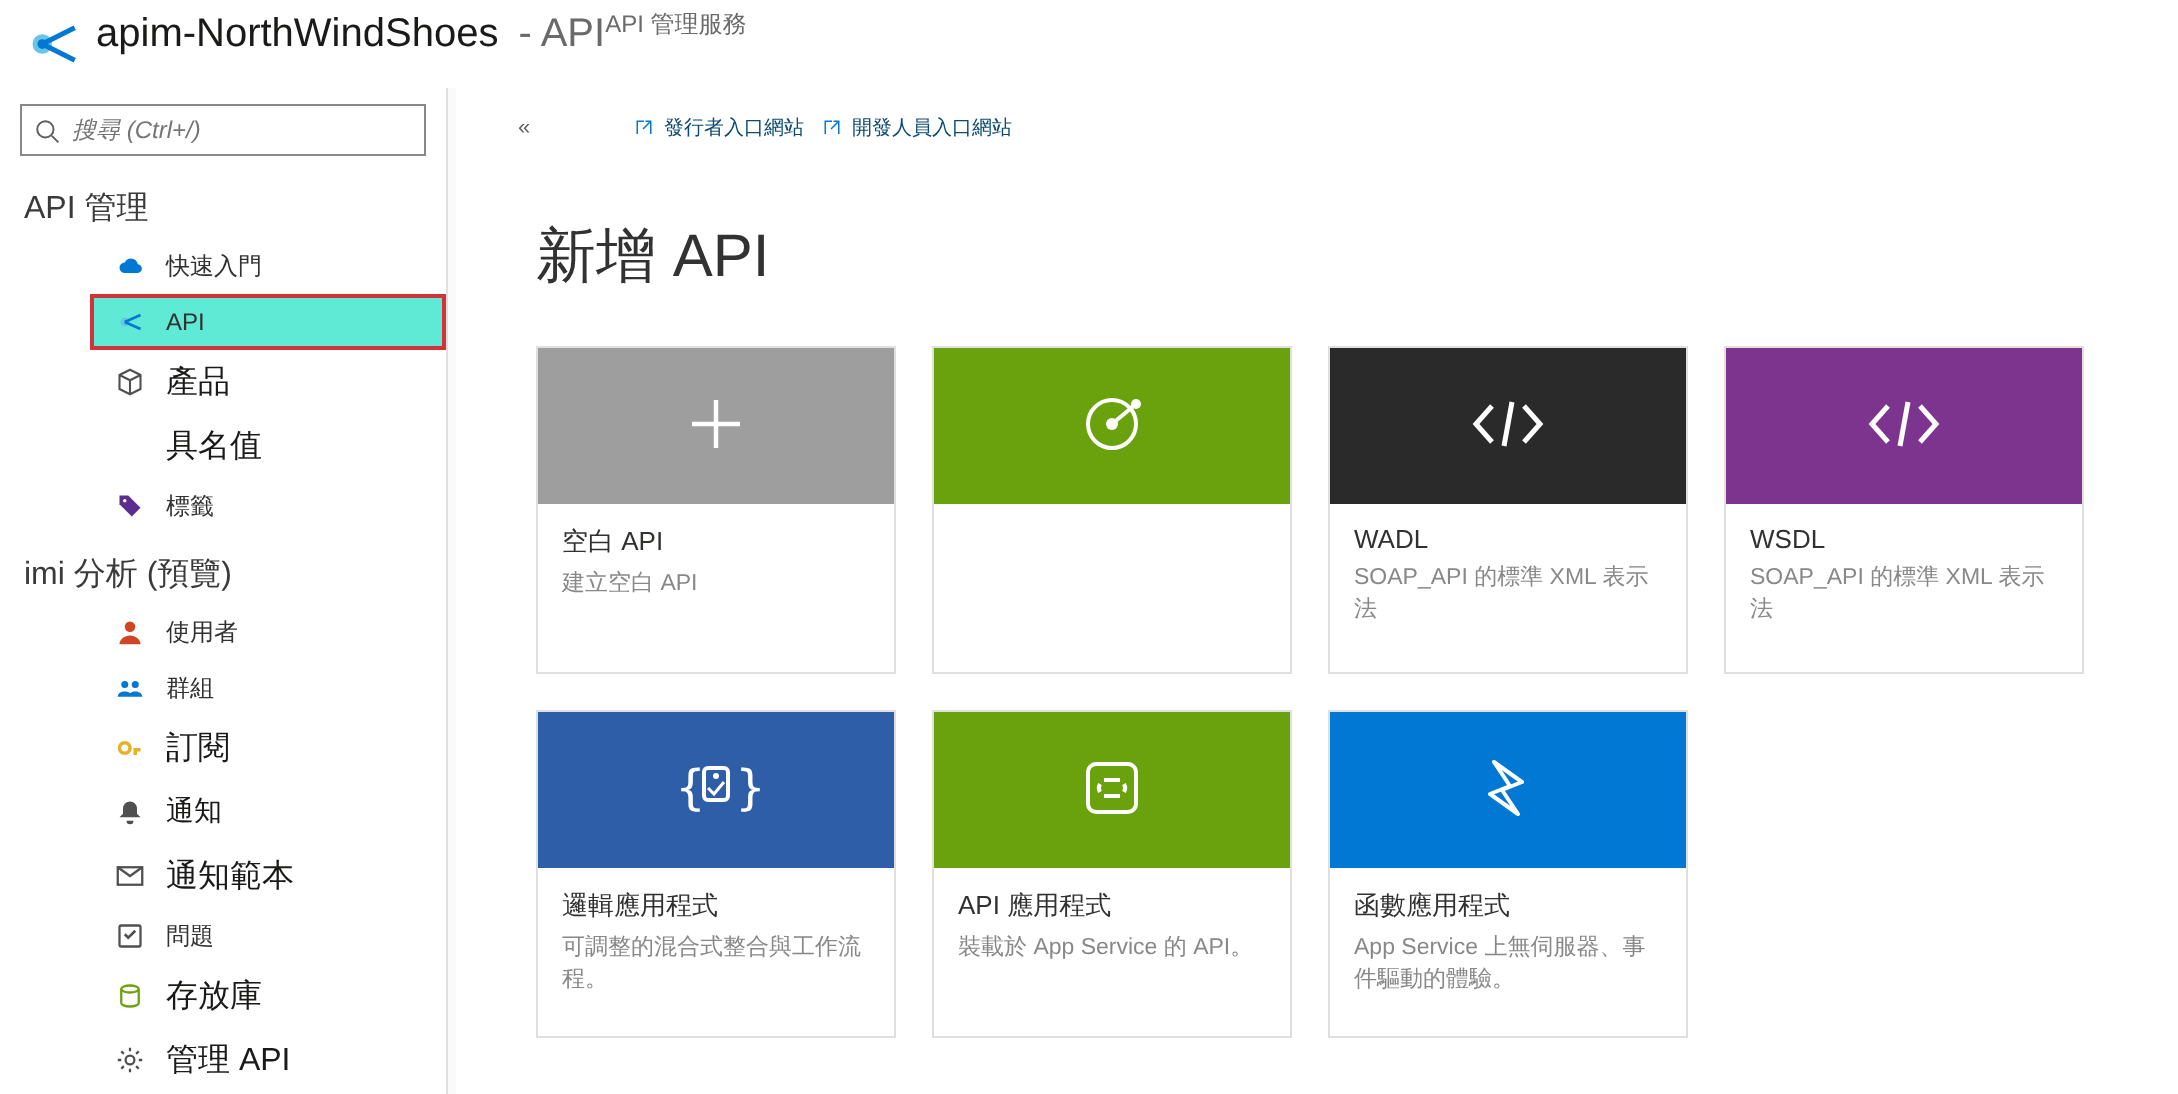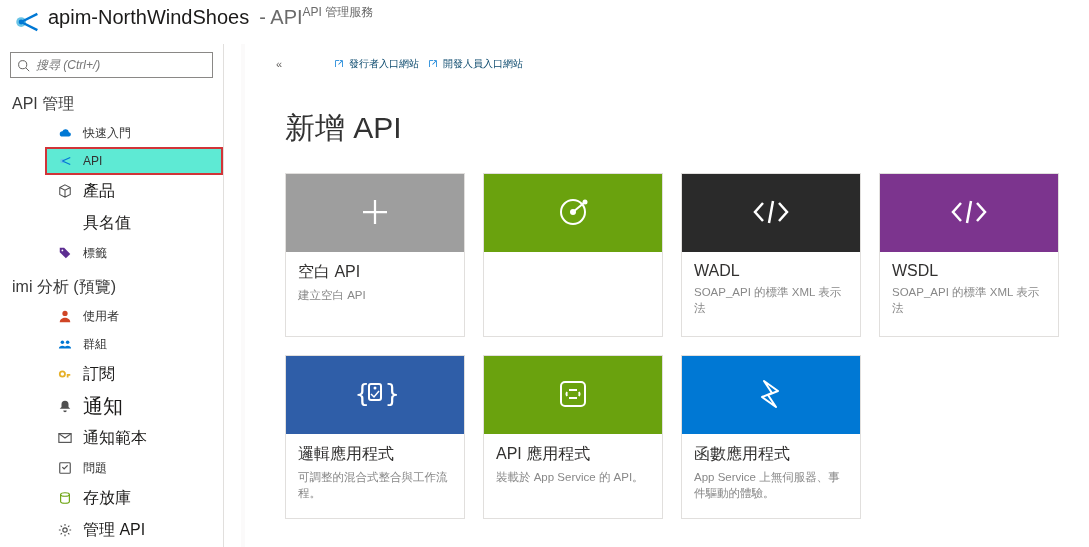--- a/index.html
+++ b/index.html
@@ -26,21 +26,21 @@
     width: 32px; height: 32px; display:flex; align-items:center; justify-content:center;
     margin-right: 6px;
   }
   .header .title-block { display:flex; flex-direction:row; }
   .header .title-line { display:flex; align-items:baseline; gap:6px; }
   .header .title-main { font-size: 20px; color:#1b1a19; font-weight:400; }
   .header .title-sub { font-size: 20px; color:#6a6a6a; font-weight:300; margin-left:4px;}
   .header .subtitle { font-size: 12px; color:#6a6a6a; margin-top:-2px; }
 
   
-  .body-row { display:flex; height: calc(100% - 44px); gap: 17px; }
+  .body-row { display:flex; height: calc(100% - 44px); }
 
   
   .sidebar {
     width: 224px;
     border-right: 1px solid #e1dfdd;
     overflow-y: auto;
     padding-bottom: 8px;
     position: relative;
   }
   .search-wrap { padding: 8px 10px 6px 10px; }
@@ -114,21 +114,21 @@
     background:#fff;
     cursor:pointer;
     display:flex; flex-direction:column;
   }
   .tile-top {
     height: 78px;
     display:flex; align-items:center; justify-content:center;
     color:#fff;
   }
   .tile-body { padding: 10px 12px 14px 12px; min-height: 84px; }
-  .tile-title { font-size: 16px; color:#323130; margin-bottom:4px; }
+  .tile-title { font-size: 13px; color:#323130; margin-bottom:4px; }
   .tile-desc { font-size: 11.5px; color:#888; line-height:1.4; }
 
   .bg-grey   { background:#9e9e9e; }
   .bg-green  { background:#6aa20e; }
   .bg-black  { background:#2a2a2a; }
   .bg-purple { background:#7c348e; }
   .bg-blue   { background:#2f5ea8; }
   .bg-azure  { background:#0078d4; }
 
   
@@ -229,21 +229,21 @@
         </div>
         <div class="nav-item" style="font-size: 16px; height: 32px;">
           <span class="icon-slot">
             <svg width="14" height="14" viewBox="0 0 16 16">
               <circle cx="5" cy="8" r="3" fill="none" stroke="#e6b029" stroke-width="2"></circle>
               <path d="M8 8h6v2h-2v2h-2V8" fill="#e6b029"></path>
             </svg>
           </span>
           <span>訂閱</span>
         </div>
-        <div class="nav-item" style="font-size: 20px; height: 32px;">
+        <div class="nav-item" style="font-size: 14px; height: 32px;">
           <span class="icon-slot">
             <svg width="14" height="14" viewBox="0 0 16 16">
               <path d="M8 2a4 4 0 014 4v3l2 2H2l2-2V6a4 4 0 014-4zM6 13a2 2 0 004 0" fill="#505050"></path>
             </svg>
           </span>
           <span>通知</span>
         </div>
         <div class="nav-item" style="font-size: 16px; height: 32px;">
           <span class="icon-slot">
             <svg width="14" height="14" viewBox="0 0 16 16">

